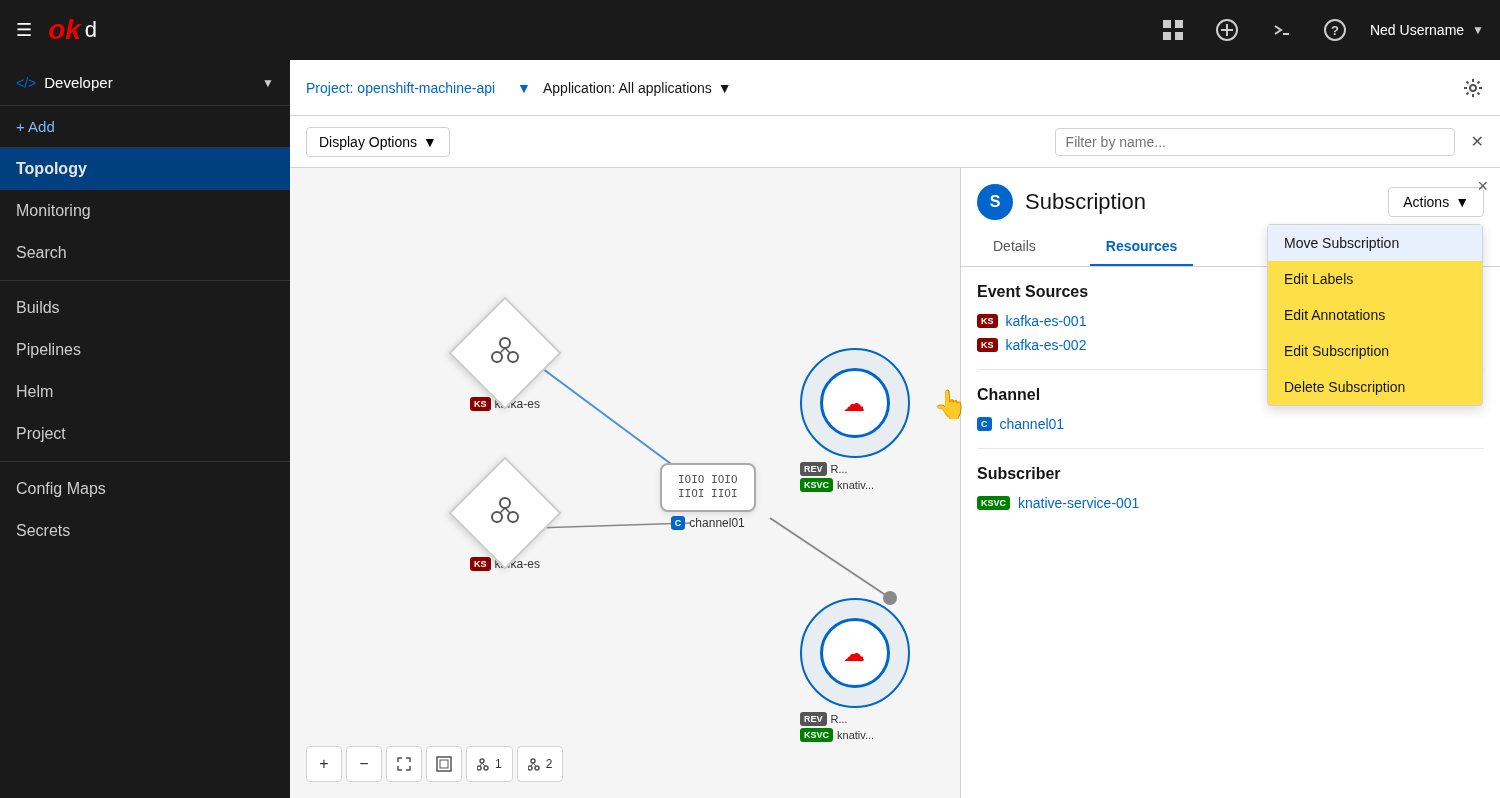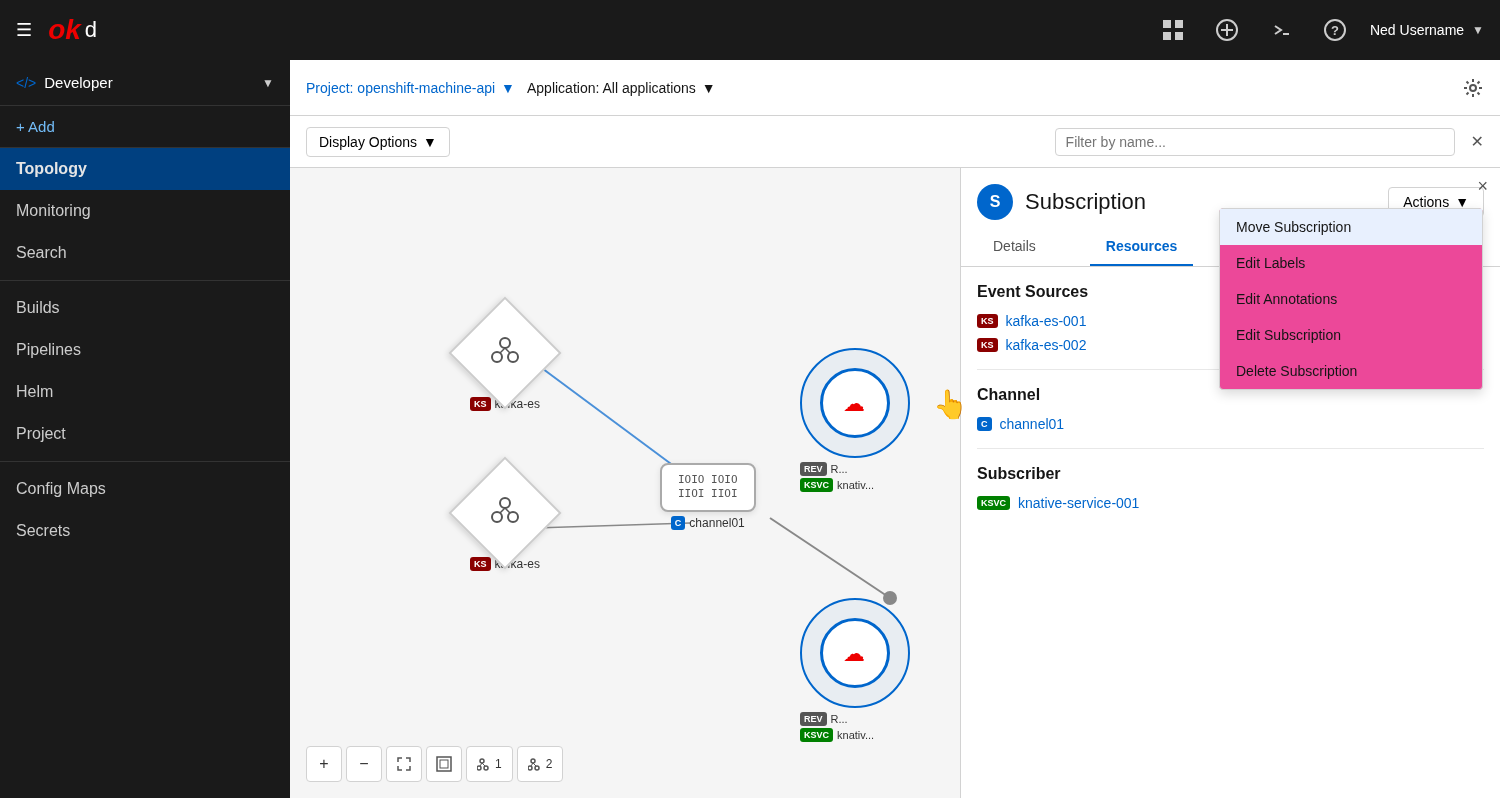--- a/index.html
+++ b/index.html
@@ -79,21 +79,21 @@
       height: 56px;
       border-bottom: 1px solid #d2d2d2;
       display: flex;
       align-items: center;
       padding: 0 16px;
       gap: 12px;
     }
     .project-selector {
       display: flex;
       align-items: center;
-      gap: 6px;
+      gap: 22px;
       font-size: 14px;
       color: #06c;
       cursor: pointer;
     }
     .app-selector {
       display: flex;
       align-items: center;
       gap: 6px;
       font-size: 14px;
       color: #151515;
@@ -331,24 +331,24 @@
       color: #06c;
       font-size: 14px;
       text-decoration: none;
       cursor: pointer;
     }
     .section-divider { height: 1px; background: #e8e8e8; margin: 16px 0; }
 
     
     .actions-dropdown {
       position: absolute;
-      top: 20px;
+      top: 36px;
       right: 0;
-      width: 264px;
-      background: #ec4899;
+      width: 216px;
+      background: #fde047;
       border: 1px solid #d2d2d2;
       border-radius: 4px;
       box-shadow: 0 4px 12px rgba(0,0,0,0.15);
       z-index: 200;
     }
     .dropdown-item {
       padding: 10px 16px;
       font-size: 14px;
       color: #151515;
       cursor: pointer;

